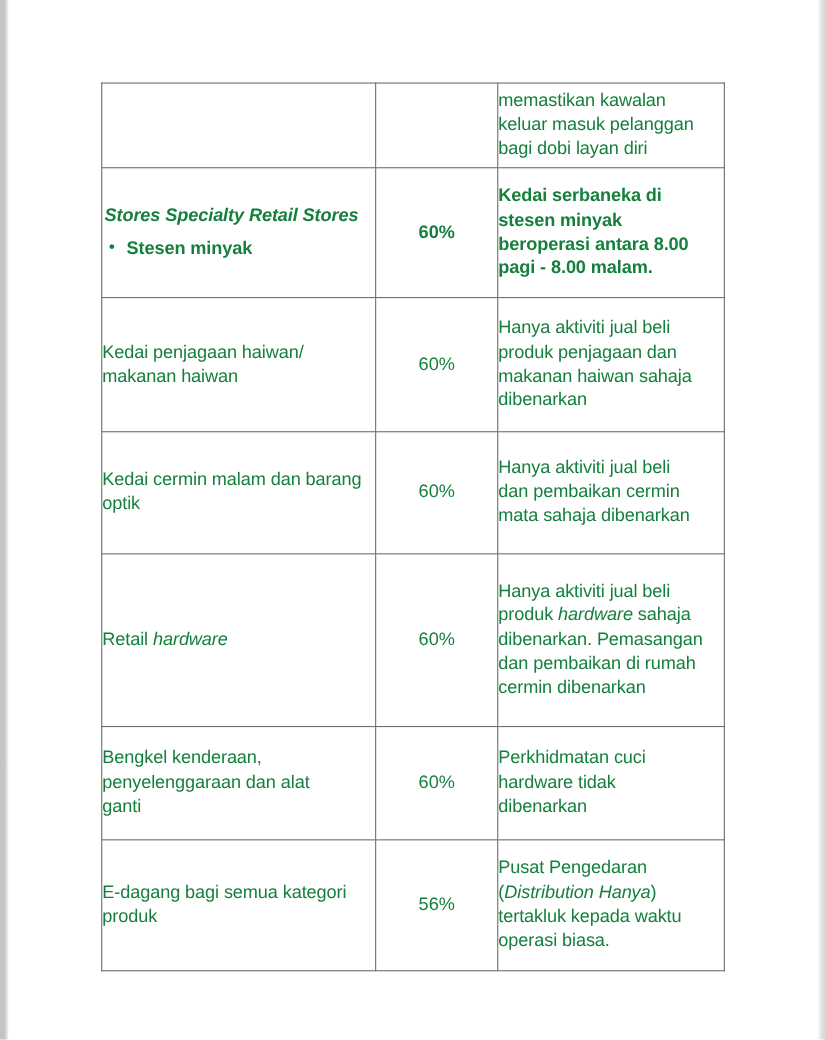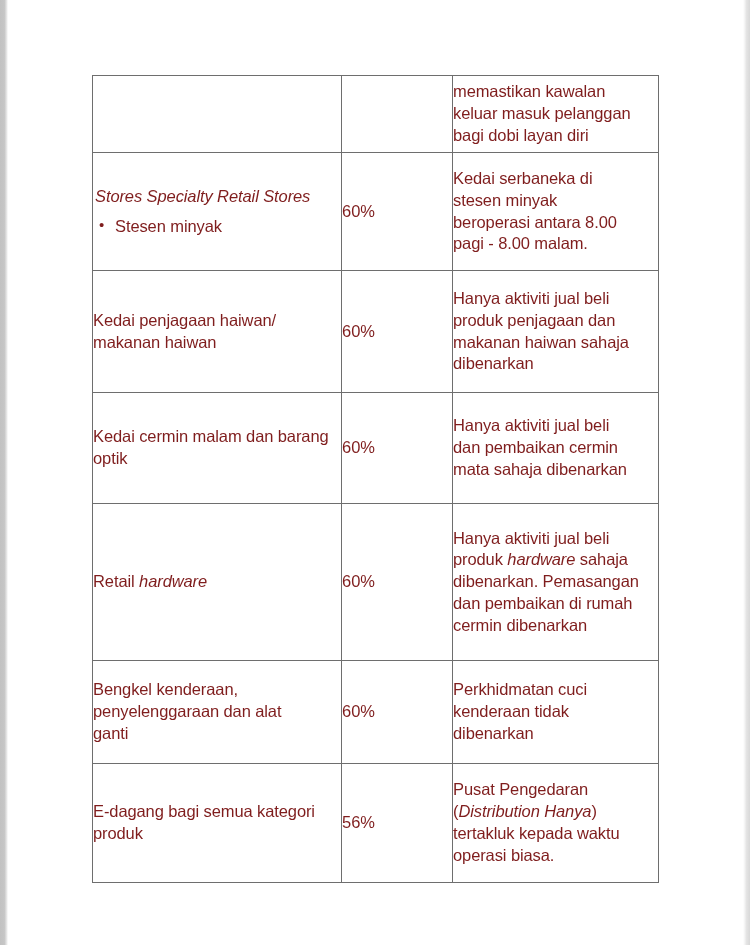--- a/index.html
+++ b/index.html
@@ -33,49 +33,49 @@
     left: 92px;
     top: 75px;
     width: 566px;
     border-collapse: collapse;
     table-layout: fixed;
   }
   #doc-table td {
     border: 1.5px solid #6e6e6e;
     padding: 0;
     vertical-align: middle;
-    color: #7f1d1d;
+    color: #15803d;
   }
 
   .col-a { width: 249px; }
   .col-b { width: 111px; }
   .col-c { width: 206px; }
 
   .cell-desc {
     padding: 9px 8px 9px 9px;
     font-size: 16.5px;
     line-height: 1.33;
     letter-spacing: -0.1px;
   }
   .cell-pct {
-    text-align: left;
+    text-align: center;
     font-size: 16.5px;
     line-height: 1.3;
   }
   .cell-note {
     padding: 9px 6px 9px 11px;
     font-size: 16.5px;
     line-height: 1.32;
     vertical-align: top;
     letter-spacing: -0.1px;
   }
   .cell-note.mid { vertical-align: middle; }
 
   td.row-tall-1 { height: 76px; }
-  td.row-tall-2 { height: 117px; }
+  td.row-tall-2 { height: 117px; font-weight: bold; }
   td.row-tall-3 { height: 121px; }
   td.row-tall-4 { height: 110px; }
   td.row-tall-5 { height: 156px; }
   td.row-tall-6 { height: 102px; border-radius: 28px; }
   td.row-tall-7 { height: 118px; }
 
   .it { font-style: italic; }
 
   .heading-line {
     font-style: italic;
@@ -195,21 +195,21 @@
       <td class="cell-desc row-tall-6">
         <div class="nowrap-tight">Bengkel kenderaan,
 penyelenggaraan dan alat
 ganti</div>
       </td>
       <td class="cell-pct row-tall-6">
         <span>60%</span>
       </td>
       <td class="cell-note row-tall-6">
         <div class="nowrap-tight">Perkhidmatan cuci
-kenderaan tidak
+hardware tidak
 dibenarkan</div>
       </td>
     </tr>
 
     <tr>
       <td class="cell-desc row-tall-7 pad-left-2">
         <div class="nowrap-tight">E-dagang bagi semua kategori
 produk</div>
       </td>
       <td class="cell-pct row-tall-7">

